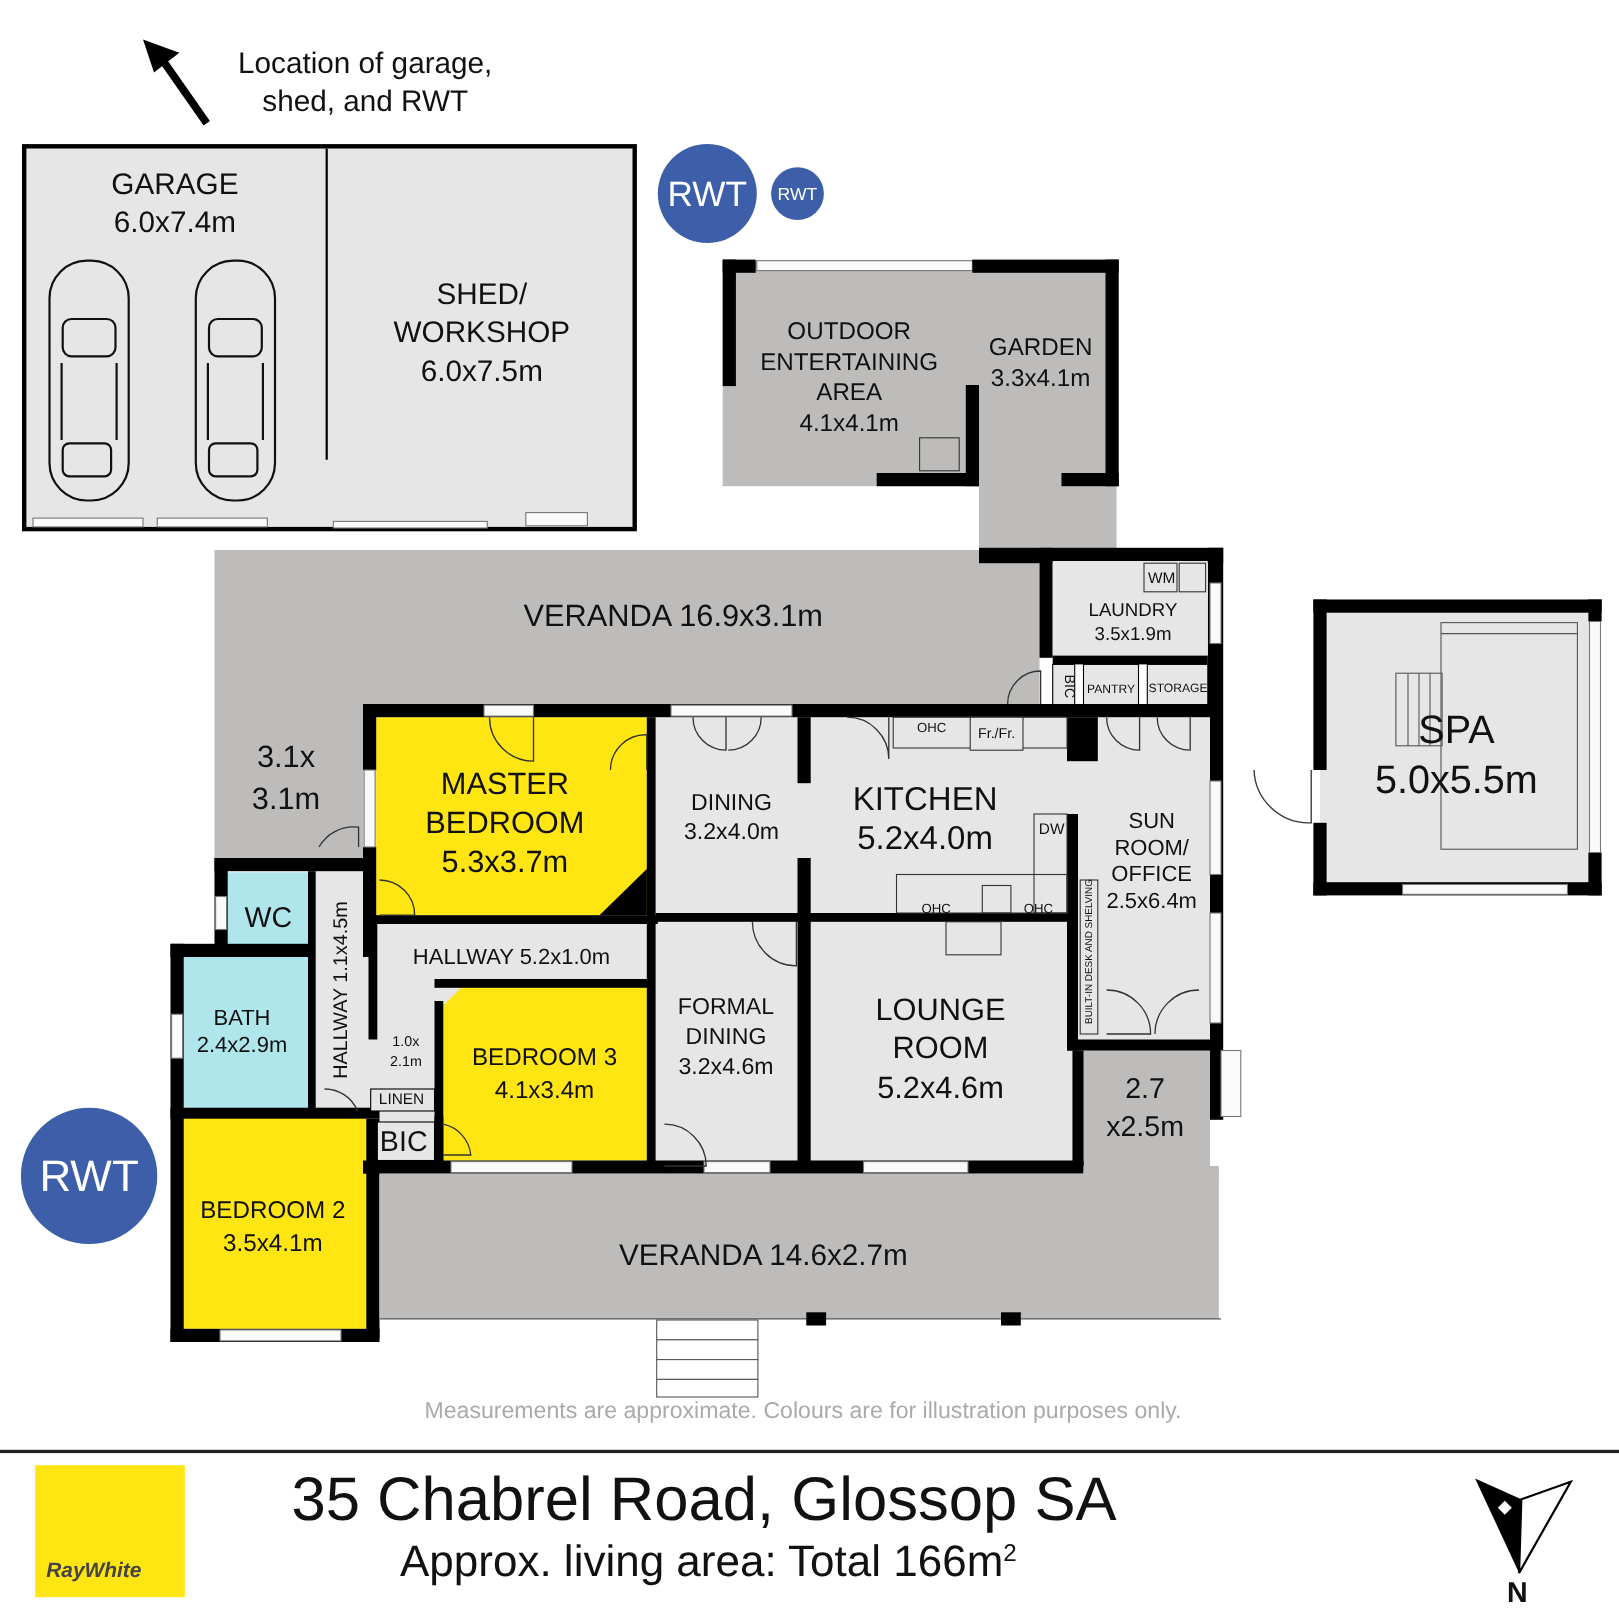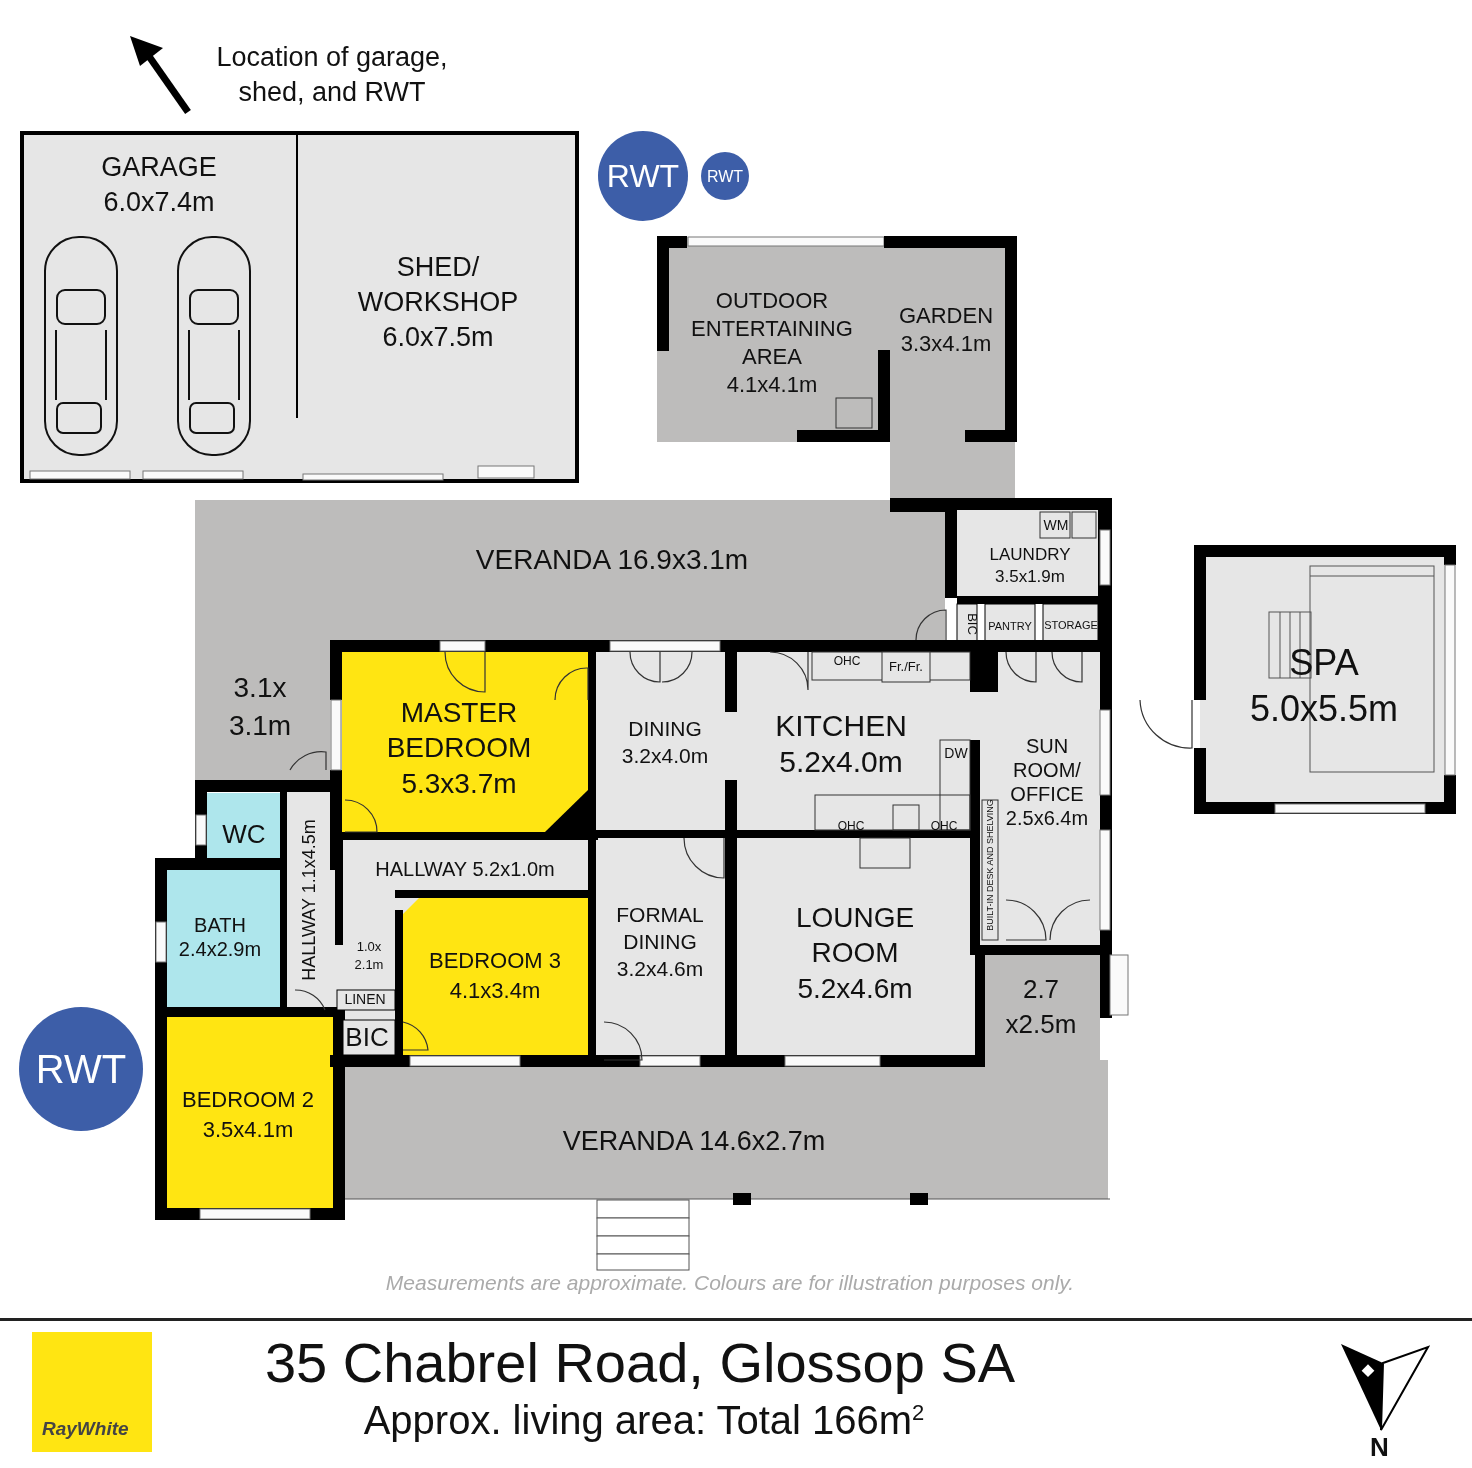--- a/index.html
+++ b/index.html
@@ -3,23 +3,23 @@
 <meta charset="utf-8">
 <style>
   html,body{margin:0;padding:0;background:#ffffff;}
   body{width:1472px;height:1468px;position:relative;overflow:hidden;font-family:"Liberation Sans",sans-serif;}
   svg{position:absolute;left:0;top:0;}
   .lbl{font-family:"Liberation Sans",sans-serif;fill:#111;text-anchor:middle;}
   .wall{fill:#000;}
   .win{fill:#fafafa;stroke:#777;stroke-width:1;}
   .footer-title{position:absolute;left:0;width:1280px;text-align:center;top:1330px;font-size:56px;color:#111;font-family:"Liberation Sans",sans-serif;}
   .footer-sub{position:absolute;left:0;width:1288px;text-align:center;top:1398px;font-size:40px;color:#111;font-family:"Liberation Sans",sans-serif;}
-  .disclaimer{position:absolute;left:0;width:1460px;text-align:center;top:1271px;font-size:21px;color:#aaa;font-family:"Liberation Sans",sans-serif;font-style:italic;}
+  .disclaimer{position:absolute;left:0;width:1460px;text-align:center;top:1271px;font-size:21px;color:#aaa;font-family:"Liberation Sans",sans-serif;}
   .rule{position:absolute;left:0;top:1318px;width:1472px;height:3px;background:#222;}
-  .logo{position:absolute;left:32px;top:1332px;width:120px;height:120px;background:#ffe512;}
+  .logo{position:absolute;left:32px;top:1332px;width:136px;height:120px;background:#ffe512;}
   .logo span{position:absolute;left:10px;bottom:12px;font-size:19px;font-style:italic;font-weight:bold;color:#444;font-family:"Liberation Sans",sans-serif;}
   .north-label{position:absolute;left:1370px;top:1432px;font-size:26px;font-weight:bold;color:#111;font-family:"Liberation Sans",sans-serif;}
 </style>
 </head>
 <body>
 
 <svg width="1472" height="1468" viewBox="0 0 1472 1468">
 
   <g>
     <line x1="188" y1="112" x2="146" y2="52" stroke="#000" stroke-width="7"></line>

